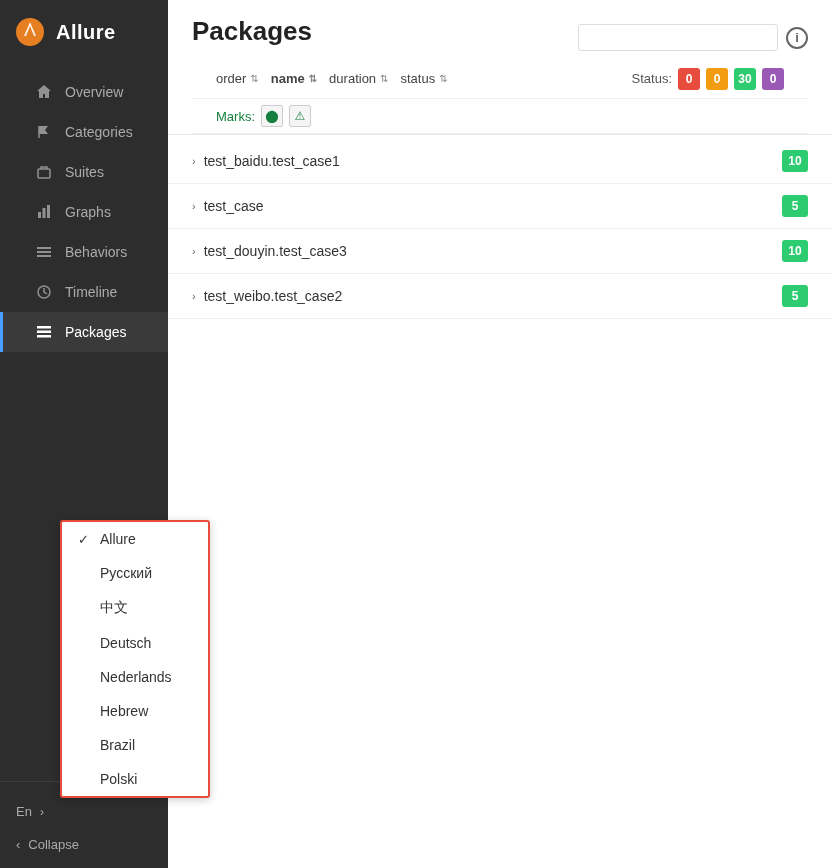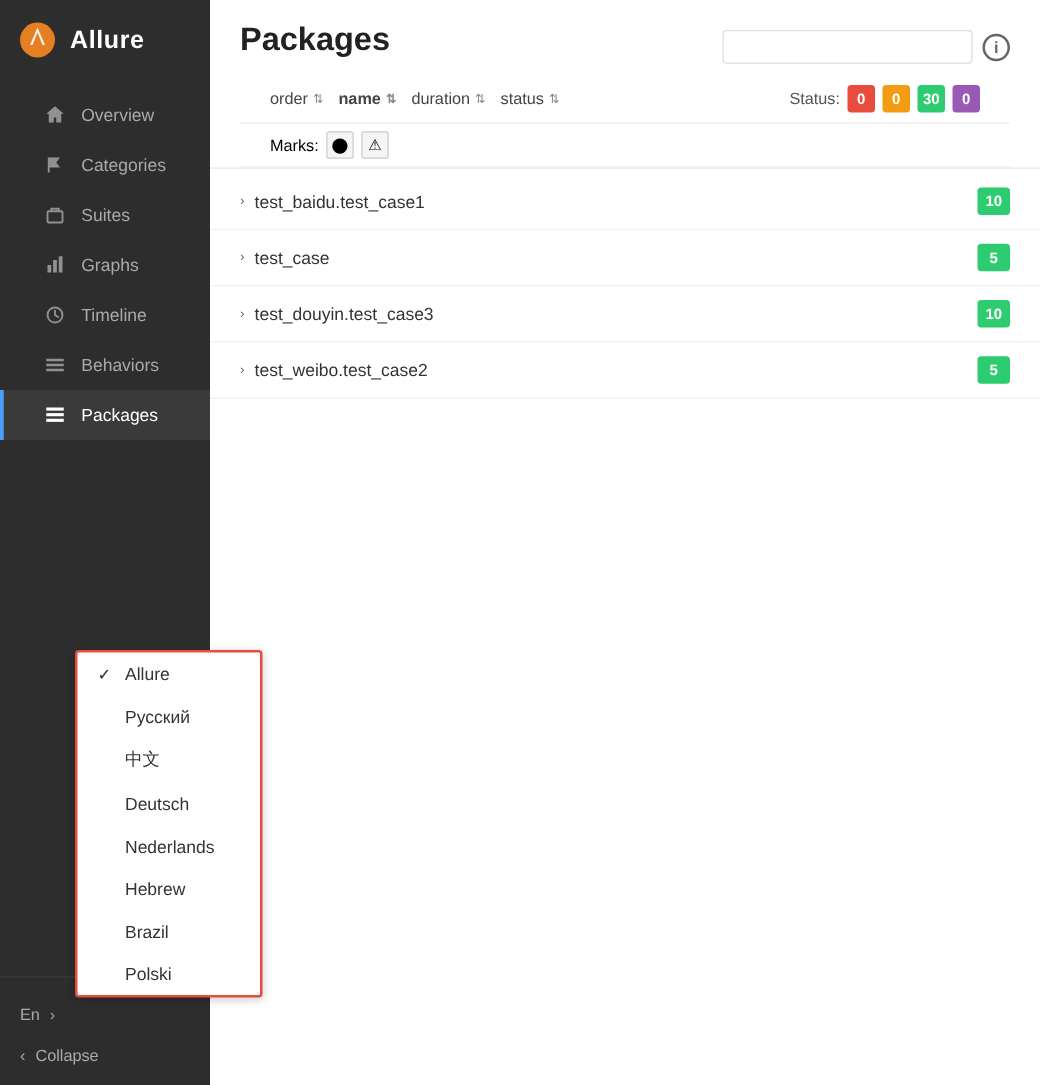--- a/index.html
+++ b/index.html
@@ -199,21 +199,21 @@
     .badge-orange { background: #f39c12; }
     .badge-green { background: #2ecc71; }
     .badge-purple { background: #9b59b6; }
 
     .marks-row {
       display: flex;
       align-items: center;
       gap: 6px;
       padding: 6px 24px;
       font-size: 13px;
-      color: #000000;
+      color: #15803d;
       border-bottom: 1px solid #eee;
     }
     .mark-icon {
       width: 22px;
       height: 22px;
       border: 1px solid #ccc;
       border-radius: 2px;
       display: flex;
       align-items: center;
       justify-content: center;
@@ -307,37 +307,37 @@
           <rect x="2" y="8" width="3" height="6"></rect>
           <rect x="6.5" y="4" width="3" height="10"></rect>
           <rect x="11" y="1" width="3" height="13"></rect>
         </svg>
       </span>
       <span class="nav-label">Graphs</span>
     </div>
 
     <div class="nav-item">
       <span class="nav-icon">
+        <svg width="16" height="16" viewBox="0 0 16 16" fill="currentColor">
+          <rect x="1" y="3" width="14" height="2"></rect>
+          <rect x="1" y="7" width="14" height="2"></rect>
+          <rect x="1" y="11" width="14" height="2"></rect>
+        </svg>
+      </span>
+      <span class="nav-label">Behaviors</span>
+    </div>
+
+    <div class="nav-item">
+      <span class="nav-icon">
         <svg width="16" height="16" viewBox="0 0 16 16" fill="none" stroke="currentColor" stroke-width="1.5">
           <circle cx="8" cy="8" r="6"></circle>
           <polyline points="8,4 8,8 11,10"></polyline>
         </svg>
       </span>
       <span class="nav-label">Timeline</span>
-    </div>
-
-    <div class="nav-item">
-      <span class="nav-icon">
-        <svg width="16" height="16" viewBox="0 0 16 16" fill="currentColor">
-          <rect x="1" y="3" width="14" height="2"></rect>
-          <rect x="1" y="7" width="14" height="2"></rect>
-          <rect x="1" y="11" width="14" height="2"></rect>
-        </svg>
-      </span>
-      <span class="nav-label">Behaviors</span>
     </div>
 
     <div class="nav-item active">
       <span class="nav-icon">
         <svg width="16" height="16" viewBox="0 0 16 16" fill="currentColor">
           <rect x="1" y="2" width="14" height="2.5"></rect>
           <rect x="1" y="6.5" width="14" height="2.5"></rect>
           <rect x="1" y="11" width="14" height="2.5"></rect>
         </svg>
       </span>

